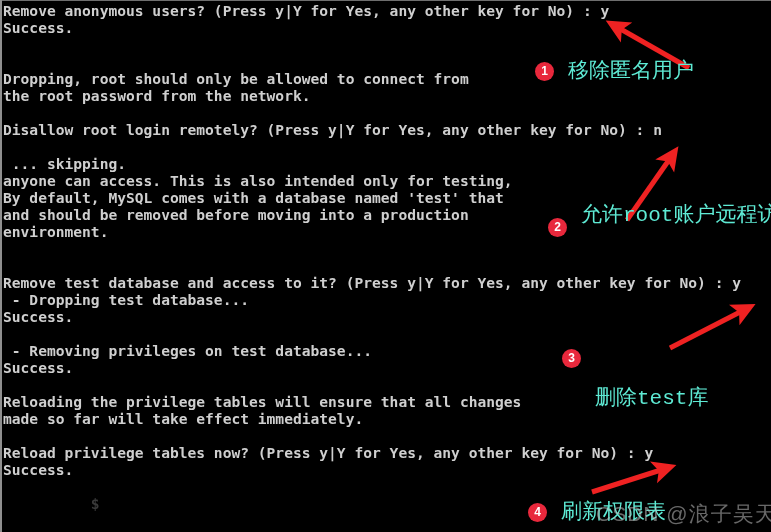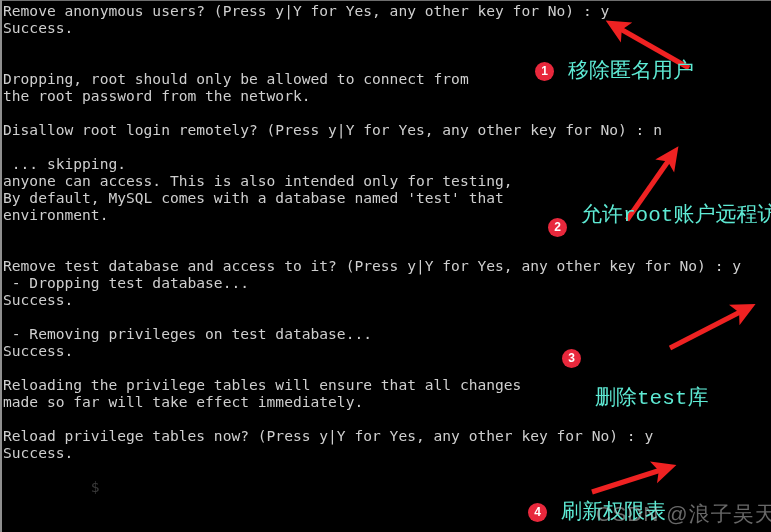--- a/index.html
+++ b/index.html
@@ -40,20 +40,21 @@
     width: 768px;
   }
   .tline {
     height: 17px;
     line-height: 17px;
     font-size: 14.6px;
     letter-spacing: 0px;
     color: #cfcfcf;
     white-space: pre;
     font-family: "DejaVu Sans Mono", "Liberation Mono", monospace;
+    font-weight: bold;
   }
   .tline.blank { color: transparent; }
   .dim { color: #3a3a3a; }
 
   
   .badge {
     position: absolute;
     width: 19px;
     height: 19px;
     border-radius: 50%;
@@ -108,20 +109,21 @@
       <div class="tline blank"> </div>
       <div class="tline blank"> </div>
       <div class="tline">Dropping, root should only be allowed to connect from</div>
       <div class="tline">the root password from the network.</div>
       <div class="tline blank"> </div>
       <div class="tline">Disallow root login remotely? (Press y|Y for Yes, any other key for No) : n</div>
       <div class="tline blank"> </div>
       <div class="tline"> ... skipping.</div>
       <div class="tline">anyone can access. This is also intended only for testing,</div>
       <div class="tline">By default, MySQL comes with a database named 'test' that</div>
+      <div class="tline">and should be removed before moving into a production</div>
       <div class="tline">environment.</div>
       <div class="tline blank"> </div>
       <div class="tline blank"> </div>
       <div class="tline">Remove test database and access to it? (Press y|Y for Yes, any other key for No) : y</div>
       <div class="tline"> - Dropping test database...</div>
       <div class="tline">Success.</div>
       <div class="tline blank"> </div>
       <div class="tline"> - Removing privileges on test database...</div>
       <div class="tline">Success.</div>
       <div class="tline blank"> </div>

